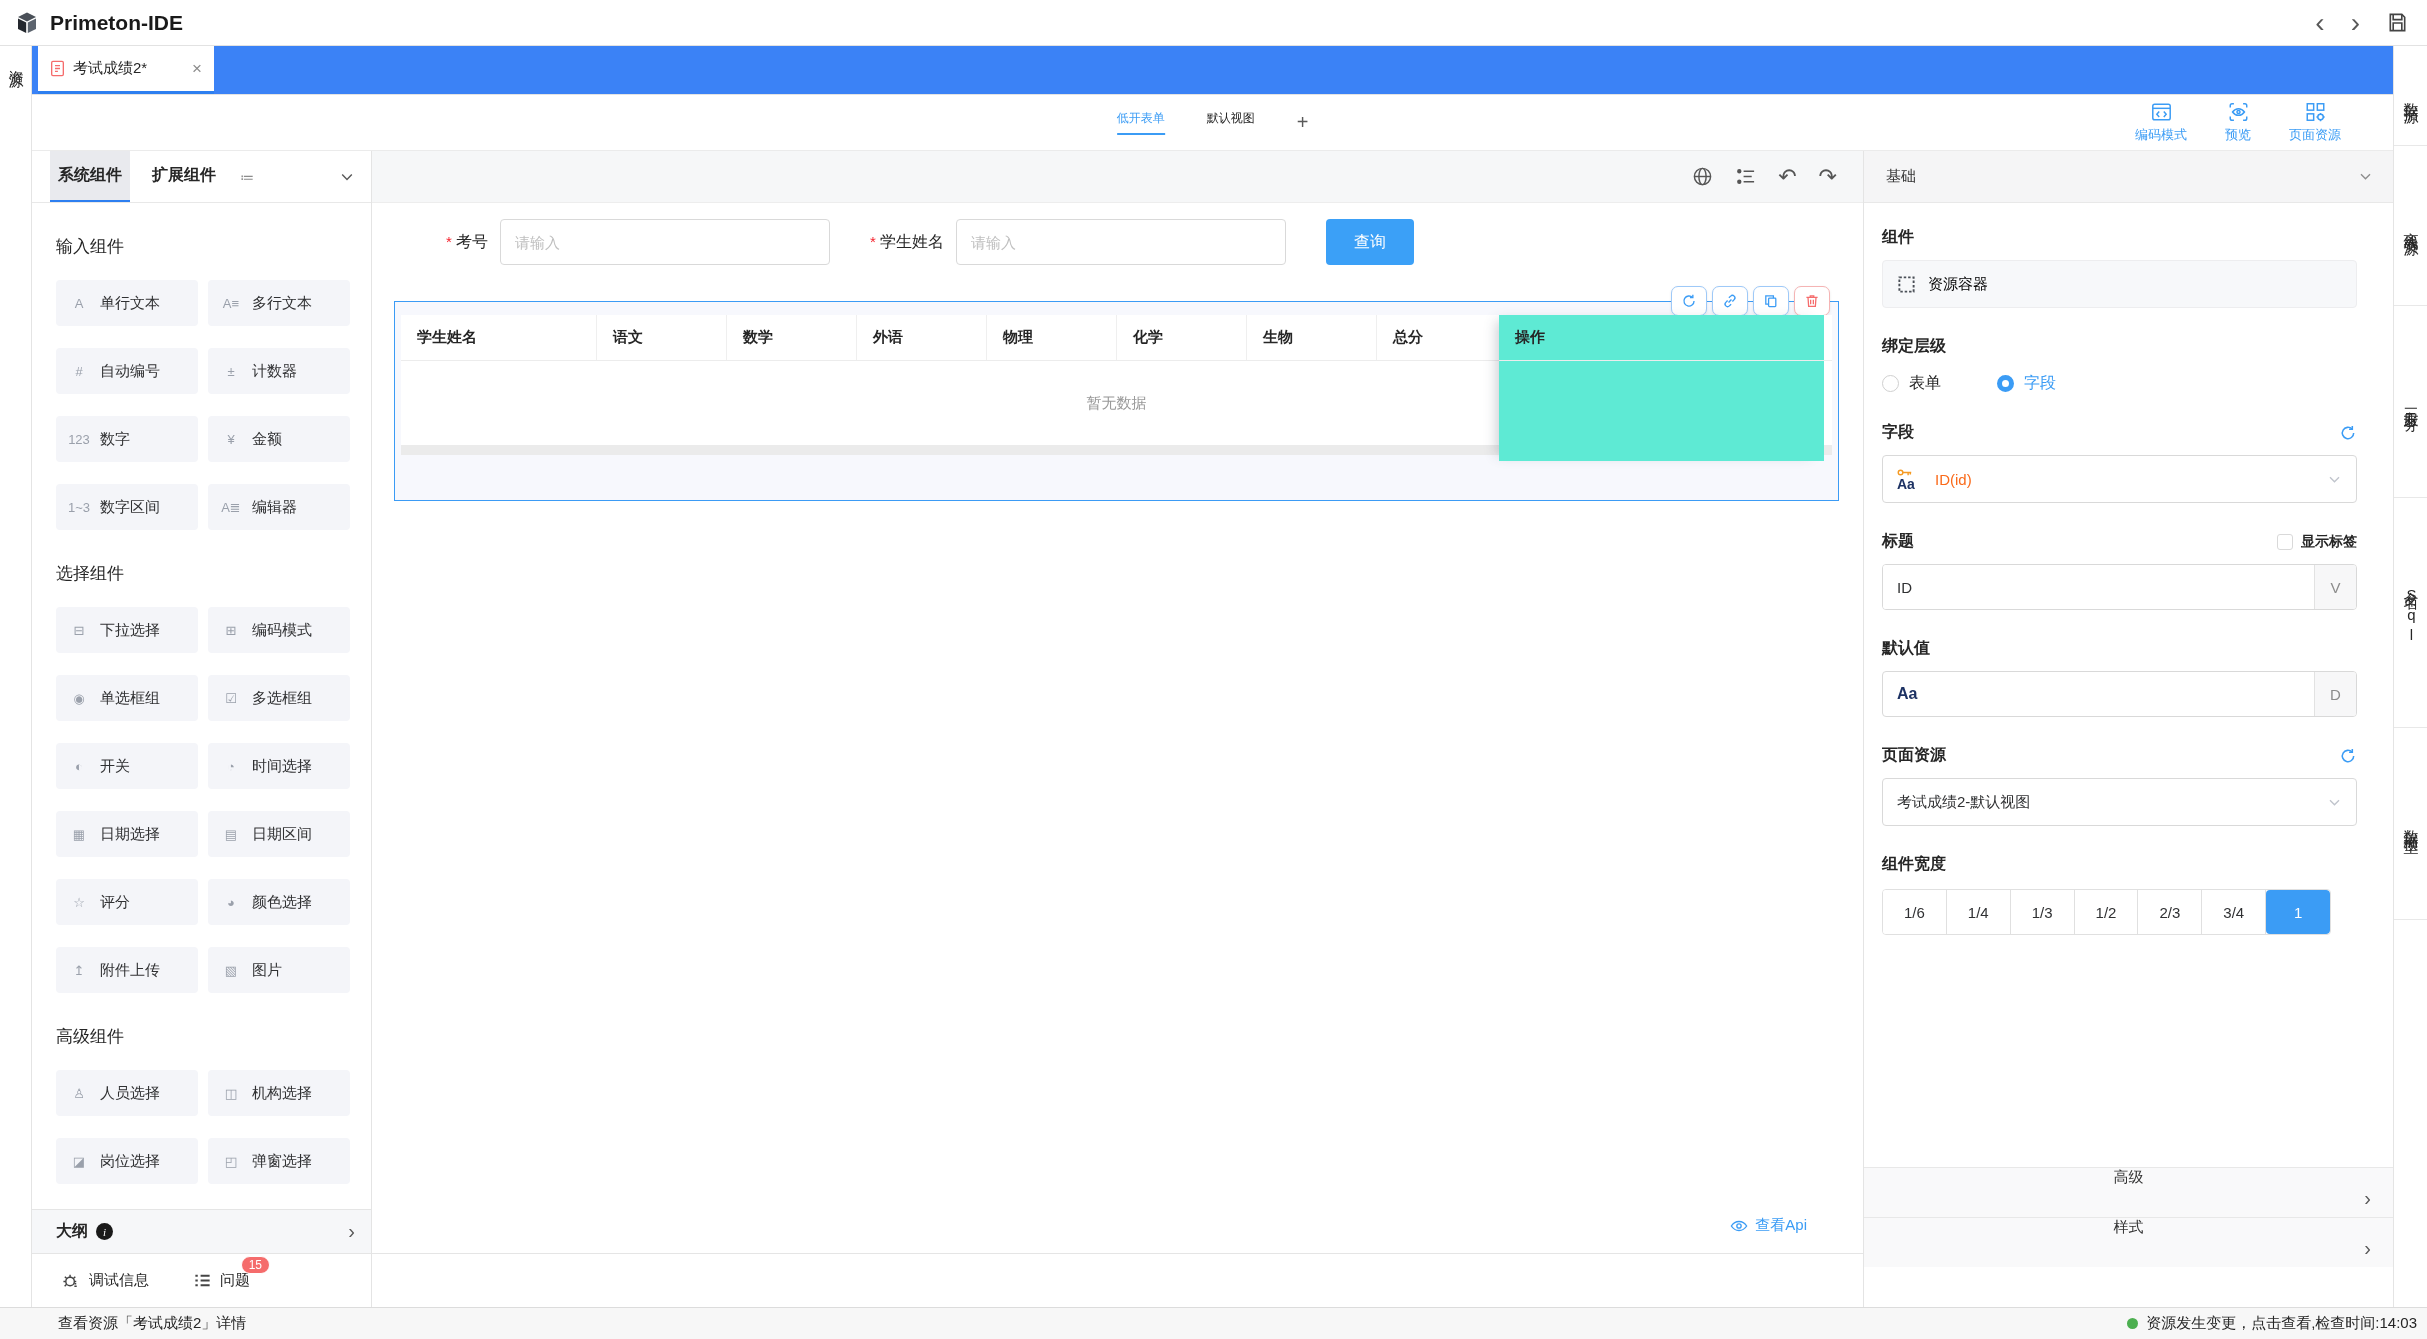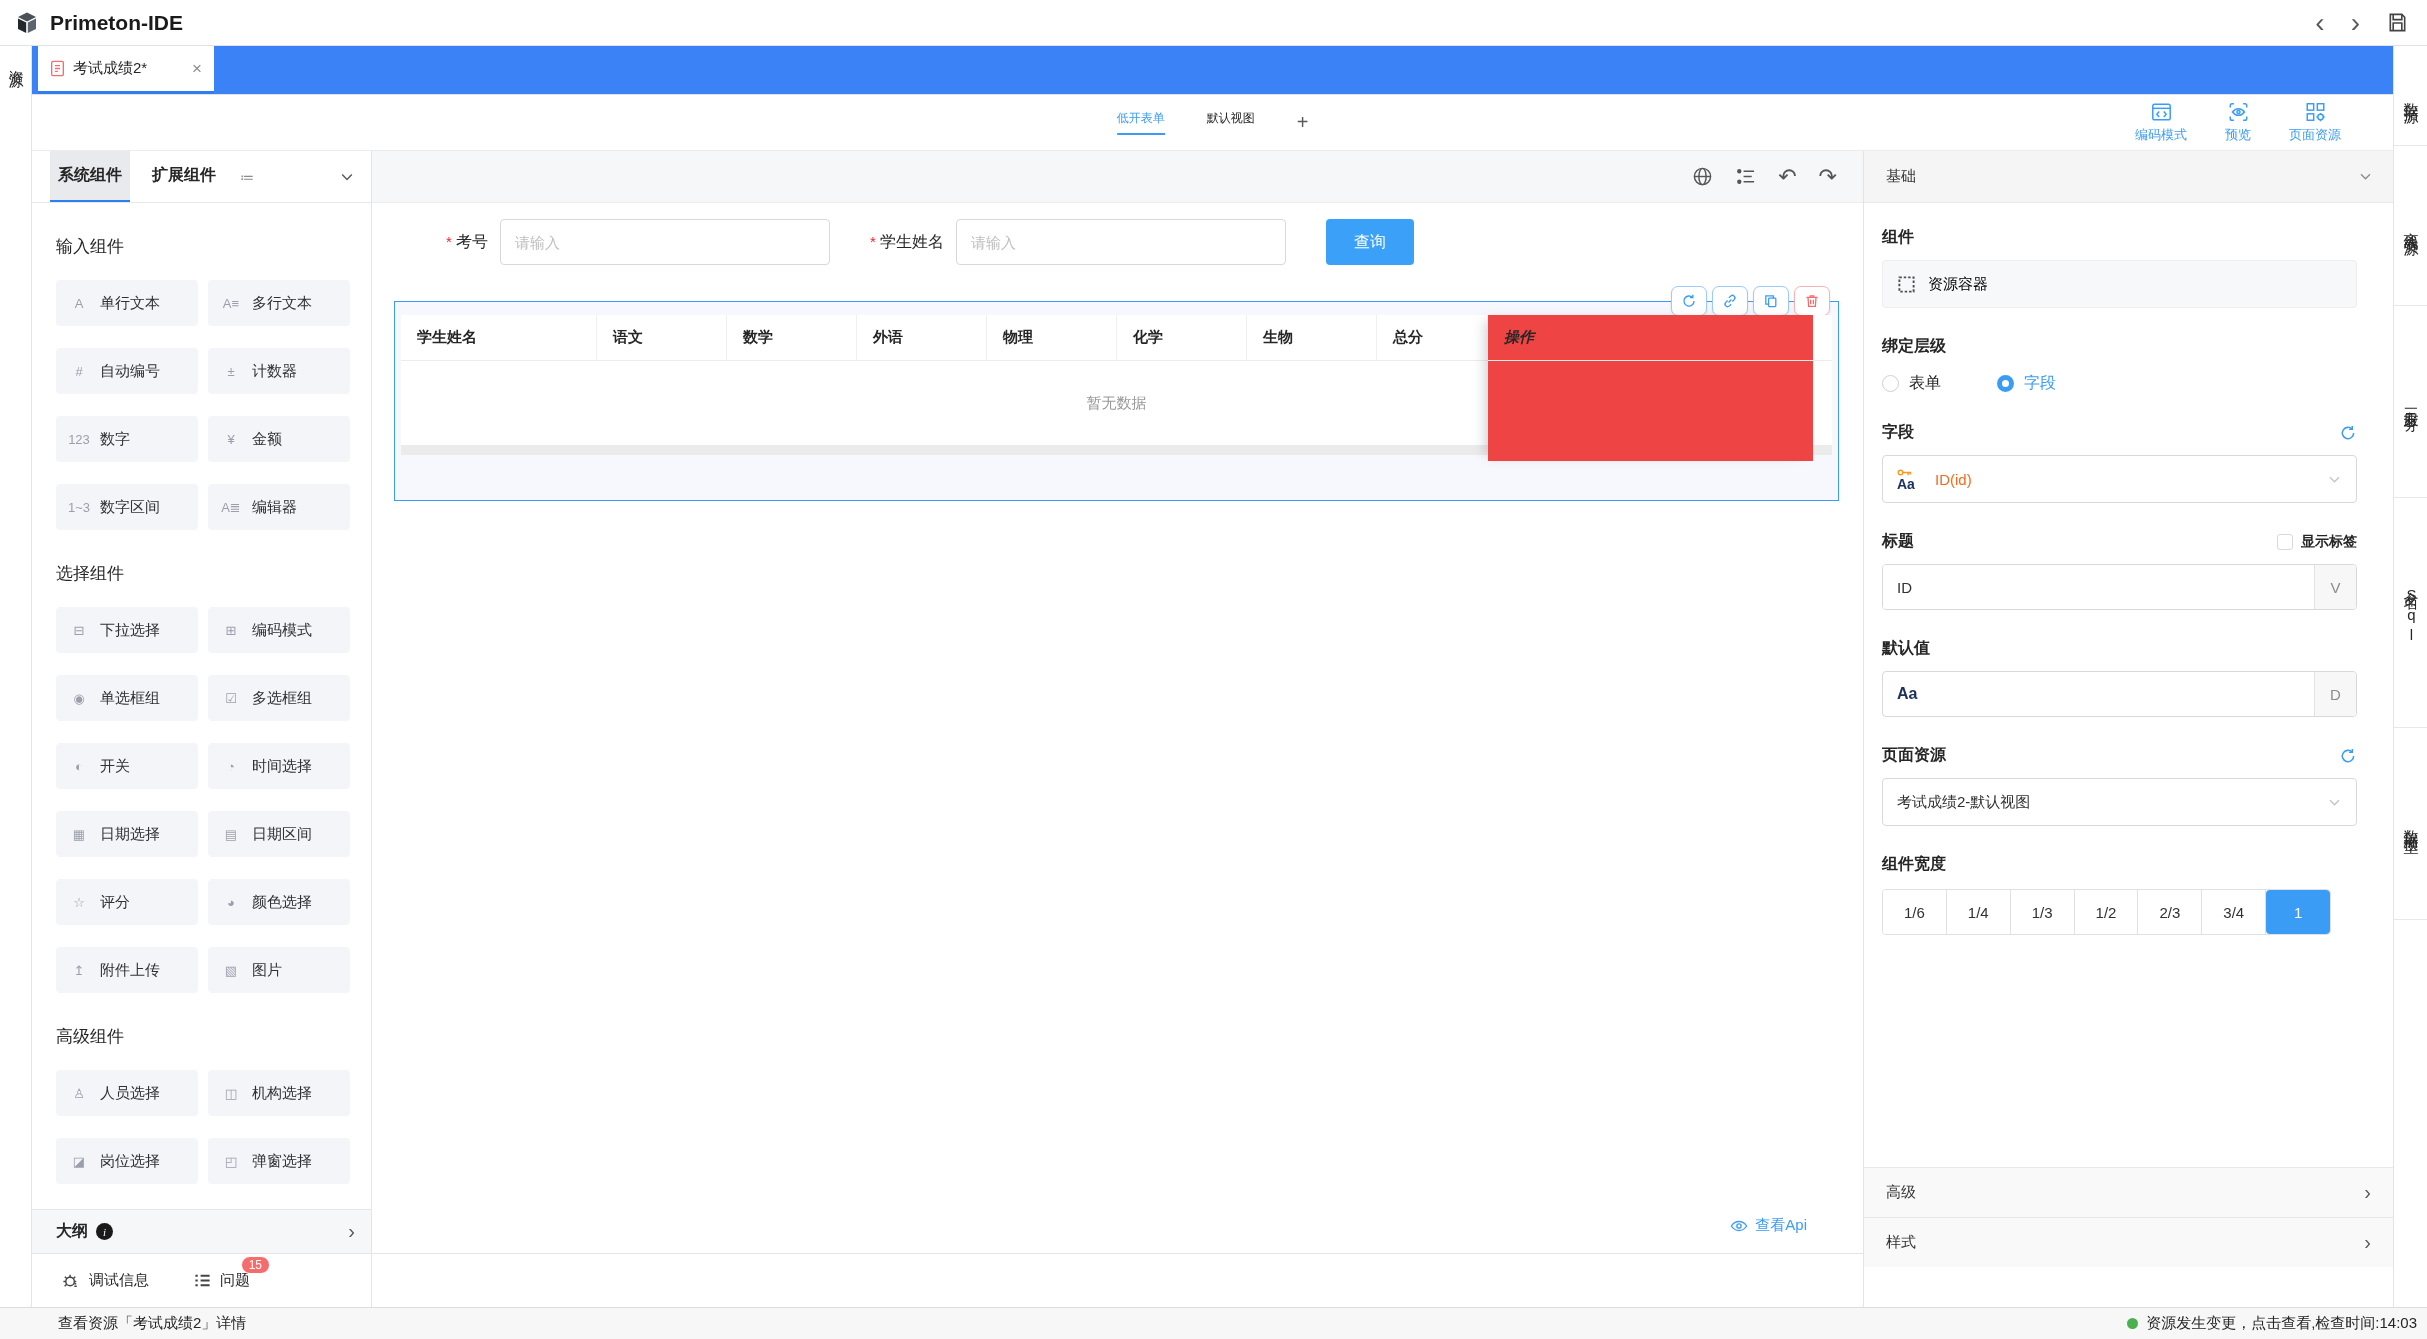--- a/index.html
+++ b/index.html
@@ -79,21 +79,21 @@
   .grid-container { margin:36px 24px 0 22px; border:1px solid #3b9bf5; background:#f7f8fd; position:relative; padding:13px 6px 0; height:200px; }
   .sel-actions { position:absolute; top:-16px; right:8px; display:flex; gap:5px; }
   .sel-btn { width:36px; height:30px; background:#fff; border:1px solid #9ec9f8; border-radius:7px; display:flex; align-items:center; justify-content:center; color:#3b9cf5; cursor:pointer; box-shadow:0 1px 3px rgba(0,0,0,.08); }
   .sel-btn.danger { border-color:#f5b4b4; color:#f56c6c; }
   .ttable { background:#fff; position:relative; }
   .thead { display:flex; height:46px; border-bottom:1px solid #ececec; background:#fff; }
   .th { display:flex; align-items:center; padding-left:16px; font-weight:700; font-size:15px; color:#262626; border-right:1px solid #efefef; }
   .th-name { width:196px; } .th-sub { width:130px; }
   .tbody { height:84px; display:flex; align-items:center; justify-content:center; color:#999; font-size:15px; }
   .tscroll { height:10px; background:#ebebeb; }
-  .fixed-col { position:absolute; top:13px; right:25px; width:325px; height:146px; background:#ef4444; box-shadow:-8px 0 12px -6px rgba(60,70,90,.28); z-index:2;font-style:italic; }
+  .fixed-col { position:absolute; top:13px; right:14px; width:325px; height:146px; background:#5eead4; box-shadow:-8px 0 12px -6px rgba(60,70,90,.28); z-index:2; }
   .fhead { height:46px; display:flex; align-items:center; padding-left:16px; font-weight:700; font-size:15px; border-bottom:1px solid #ececec; }
   .tfoot { height:44px; }
   .api-link { position:absolute; right:56px; bottom:18px; display:flex; align-items:center; gap:7px; color:#3b9cf5; font-size:15px; cursor:pointer; }
   .canvas-bottom-strip { height:54px; border-top:1px solid #e5e5e5; background:#fff; }
 
   
   .right-panel { width:530px; border-left:1px solid #e4e4e4; display:flex; flex-direction:column; background:#fff; }
   .rp-header { height:52px; background:#f5f5f6; border-bottom:1px solid #e8e8e8; display:flex; align-items:center; justify-content:space-between; padding:0 20px 0 22px; font-size:15px; color:#333; cursor:pointer; }
   .rp-body { flex:1; overflow:hidden; padding:0 36px 0 18px; }
   .plabel { font-size:16px; font-weight:700; color:#262626; }
@@ -115,21 +115,21 @@
   .input-wrap input { flex:1; border:none; outline:none; padding:0 14px; font-size:15px; color:#303133; font-family:inherit; height:100%; }
   .addon { width:42px; align-self:stretch; border-left:1px solid #e2e2e2; background:#f7f7f8; color:#8c8c8c; display:flex; align-items:center; justify-content:center; font-size:15px; cursor:pointer; }
   .type-aa { font-weight:700; color:#1d3263; font-size:16px; padding-left:14px; flex:1; }
   .checkbox-wrap { display:flex; align-items:center; gap:8px; font-size:14px; font-weight:600; color:#262626; cursor:pointer; }
   .cbox { width:16px; height:16px; border:1px solid #d9d9d9; border-radius:3px; background:#fff; }
   .refresh-btn { color:#3b9cf5; cursor:pointer; }
   .segmented { display:flex; margin-top:14px; width:449px; border:1px solid #e0e0e0; border-radius:4px; overflow:hidden; }
   .seg { width:64px; height:44px; display:flex; align-items:center; justify-content:center; font-size:15px; color:#303133; border-right:1px solid #e0e0e0; cursor:pointer; background:#fff; }
   .seg:last-child { border-right:none; }
   .seg.sel { background:#3b9cf5; color:#fff; border-radius:4px; }
-  .rp-row { height:50px; border-top:1px solid #e8e8e8; display:flex; align-items:center; justify-content:center; padding:0 22px; font-size:15px; color:#333; background:#f9f9fa; cursor:pointer; }
+  .rp-row { height:50px; border-top:1px solid #e8e8e8; display:flex; align-items:center; justify-content:flex-start; padding:0 22px; font-size:15px; color:#333; background:#f9f9fa; cursor:pointer;flex-direction:column; }
   .rp-row:last-of-type { border-bottom:1px solid #e8e8e8; }
   .rp-filler { height:40px; }
 
   
   .statusbar { height:32px; border-top:1px solid #dcdcdc; background:#f7f7f7; display:flex; align-items:center; justify-content:space-between; padding:0 10px 0 58px; font-size:15px; color:#262626; }
   .status-right { display:flex; align-items:center; gap:8px; cursor:pointer; }
   .gdot { width:11px; height:11px; border-radius:50%; background:#4caf50; }
 </style>
 </head>
 <body>

